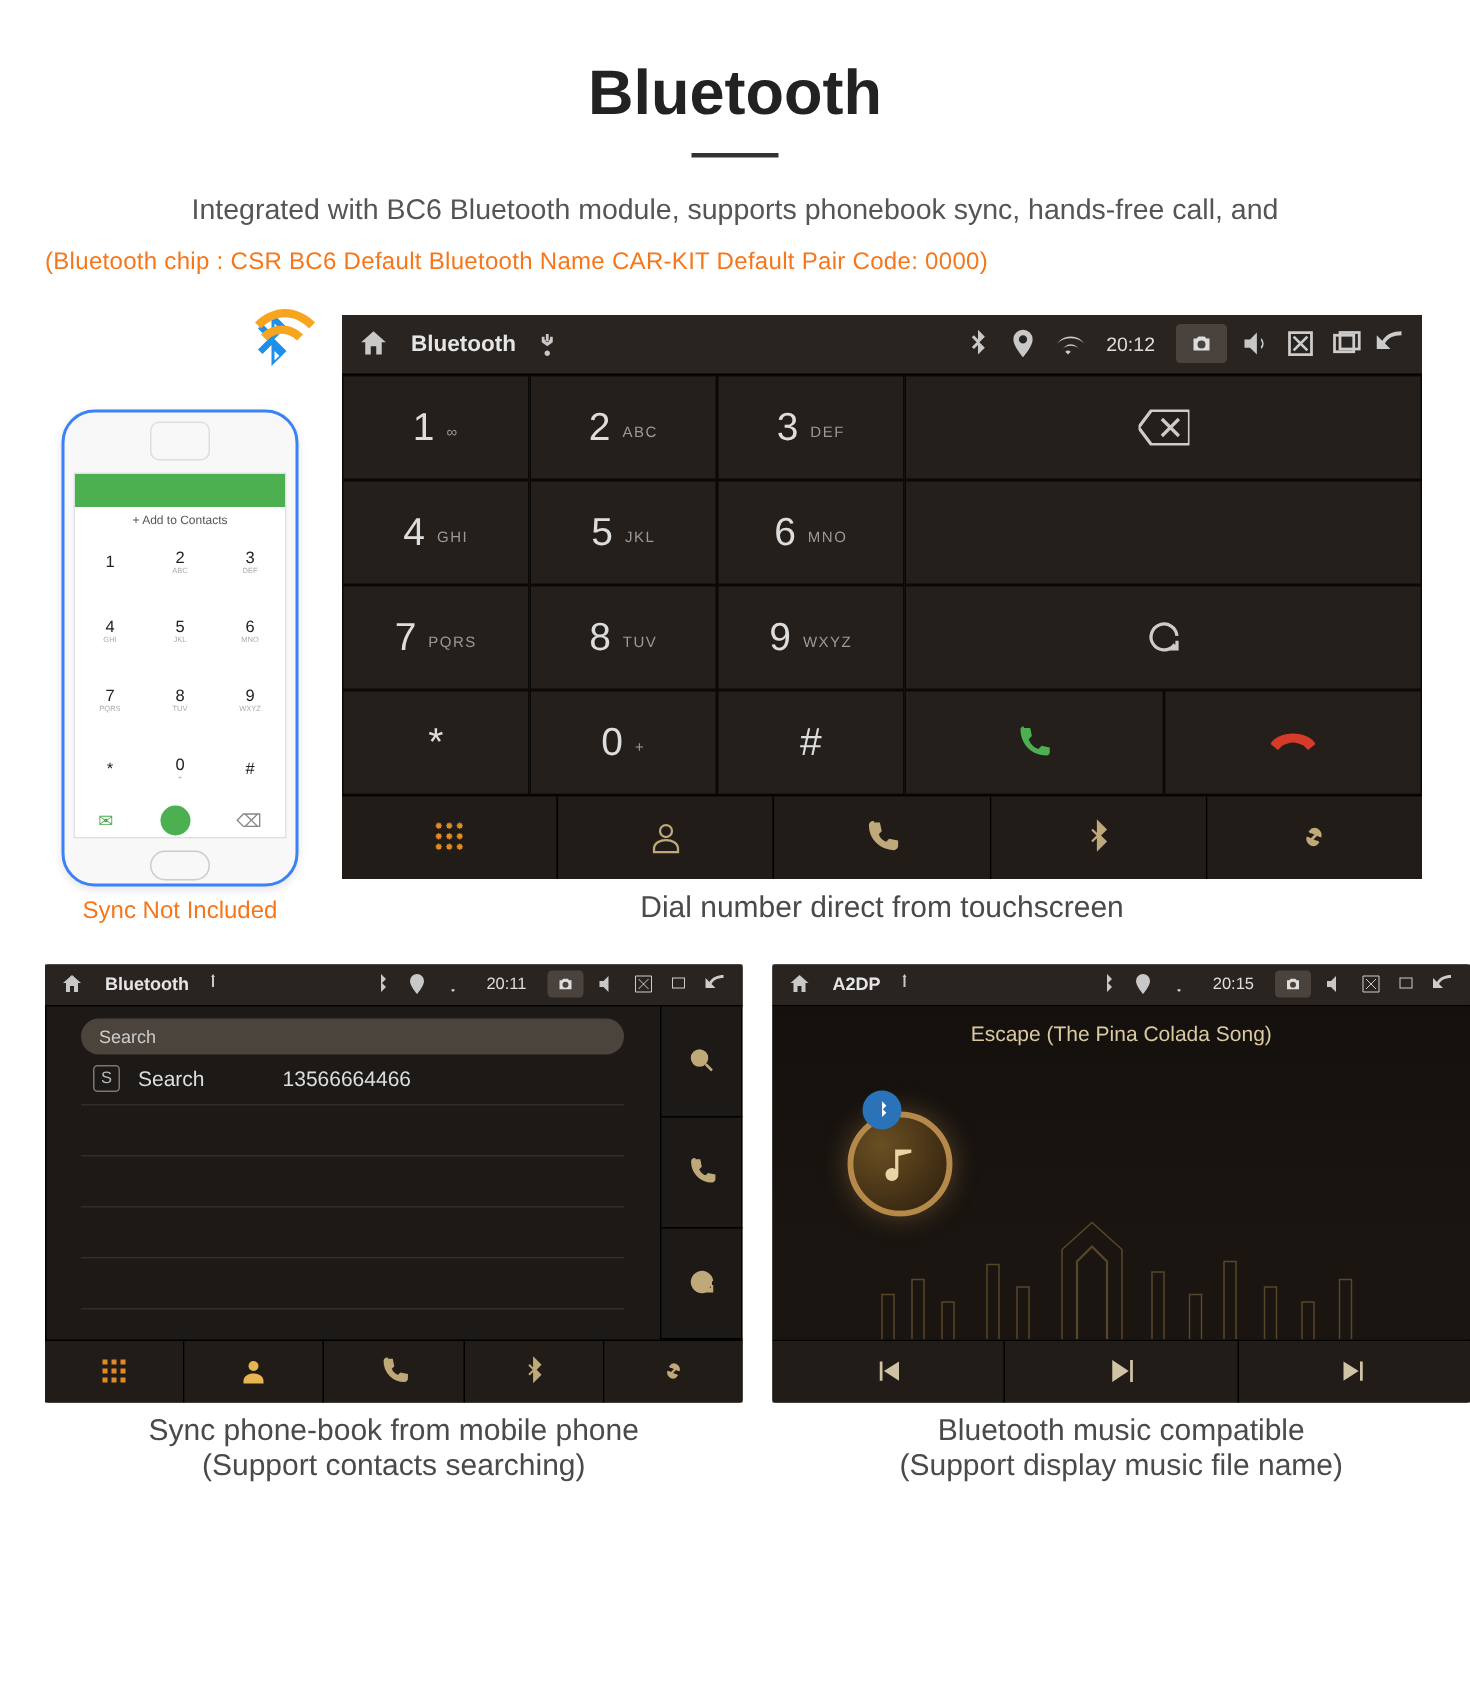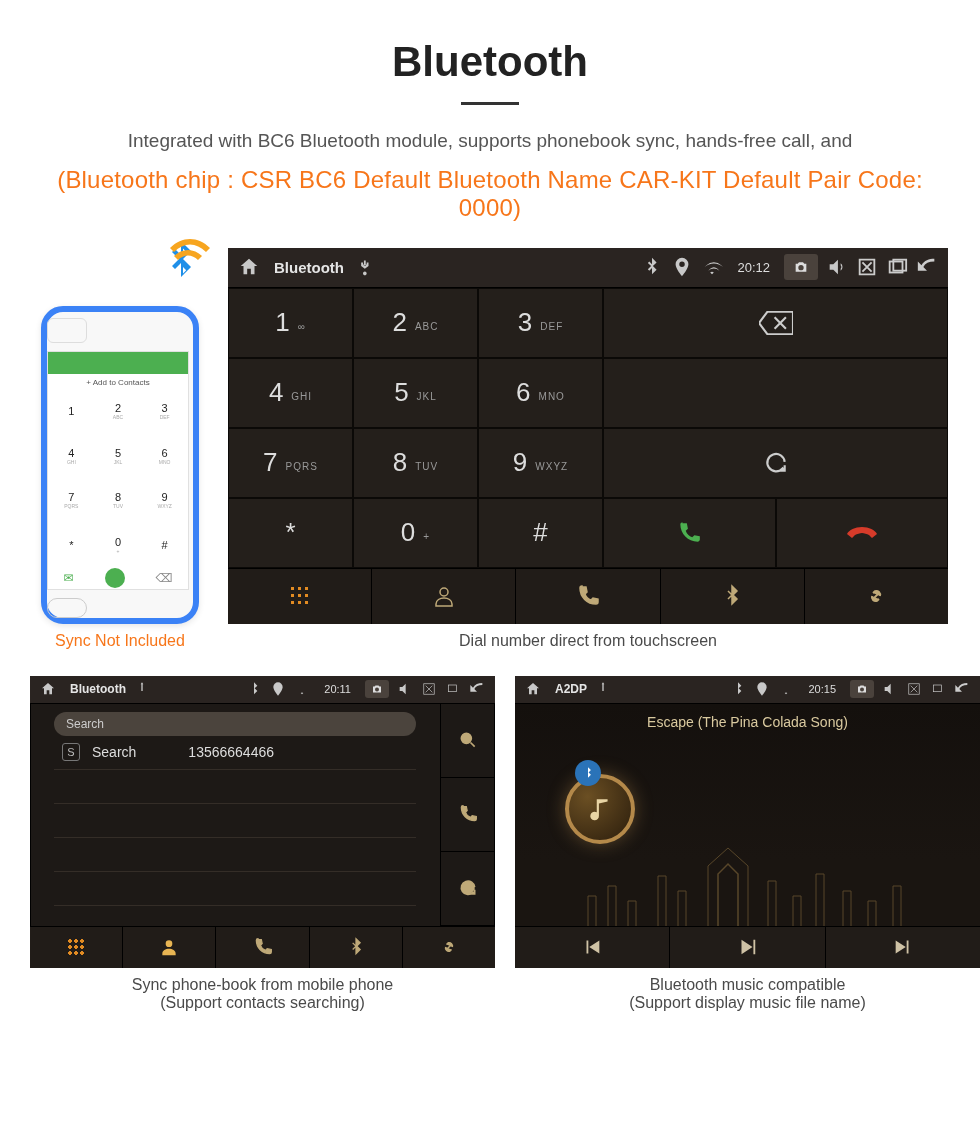--- a/index.html
+++ b/index.html
@@ -20,38 +20,38 @@
     margin: 18px 0 16px;
   }
   .title-underline {
     width: 58px; height: 3px; background:#333; margin:0 auto 22px;
   }
   .desc {
     text-align: center; font-size: 19px; color:#555; line-height:1.5;
     max-width: 860px; margin: 0 auto;
   }
   .orange-line {
-    text-align: center; font-size: 24px; color:#f7761a; margin-top:10px;
+    text-align: left; font-size: 16px; color:#f7761a; margin-top:10px;
     letter-spacing: .2px;
   }
   .row1 {
     display:flex; margin-top:26px; gap:18px; align-items:flex-end;
   }
   .phone-col { width:180px; text-align:center; position:relative; }
   .bt-icon-wrap {
     position:absolute; top:-40px; right:-6px; width:70px; height:70px;
     display:flex; align-items:center; justify-content:center;
   }
   .bt-icon-wrap svg { width:48px; height:48px; fill:#1f8fe8; }
   .bt-rays{ position:absolute; top:-2px; right:2px; width:24px; height:24px; }
   .phone-device{
     width:158px; height:318px; margin:40px auto 0;
-    border:6px solid #3b82f6; border-radius:22px; background:#f8f8f8;
+    border:2px solid #3b82f6; border-radius:22px; background:#f8f8f8;
     box-shadow:0 2px 6px rgba(0,0,0,.1);
-    display:flex; flex-direction:column; align-items:flex-start;
+    display:flex; flex-direction:column; align-items:center;
   }
   .phone-top{ height:26px; width:40px; border:1px solid #ddd; border-radius:6px; margin-top:6px;}
   .phone-screen{
     width:142px; height:244px; background:#fff; border:1px solid #e0e0e0; margin-top:8px;
     display:flex; flex-direction:column;
   }
   .ps-top{ height:22px; background:#4caf50; }
   .ps-add{ font-size:8px; color:#555; padding:4px 6px 2px;}
   .ps-grid{ flex:1; display:grid; grid-template-columns:repeat(3,1fr); grid-template-rows:repeat(4,1fr);}
   .ps-cell{ display:flex; flex-direction:column; align-items:center; justify-content:center; font-size:11px; color:#222;}
@@ -104,21 +104,21 @@
     flex:1; display:flex; align-items:center; justify-content:center;
     border-right:1px solid #000; background:#211c18; cursor:pointer;
   }
   .hu-nav .navbtn:last-child{ border-right:none; }
   .navbtn svg{ width:24px; height:24px; fill:#bfa978;}
   .navbtn .grid-ico{ width:22px; height:22px;
     background:
       radial-gradient(circle,#e28b22 2px,transparent 2px) 0 0/7px 7px;
   }
   .caption{
-    text-align:center; font-size:16px; color:#4a4a4a; margin-top:8px;
+    text-align:center; font-size:20px; color:#4a4a4a; margin-top:8px;
   }
   .caption span{ display:block; }
 
   .row2{ display:flex; gap:20px; margin-top:26px;}
   .col50{ width:465px; }
 
   .hu-small{ width:465px; }
   .hu-small .hu-topbar{ height:28px; font-size:11px;}
   .hu-small .hu-ico{ width:16px; height:16px;}
   .hu-small .hu-time{ font-size:11px;}

